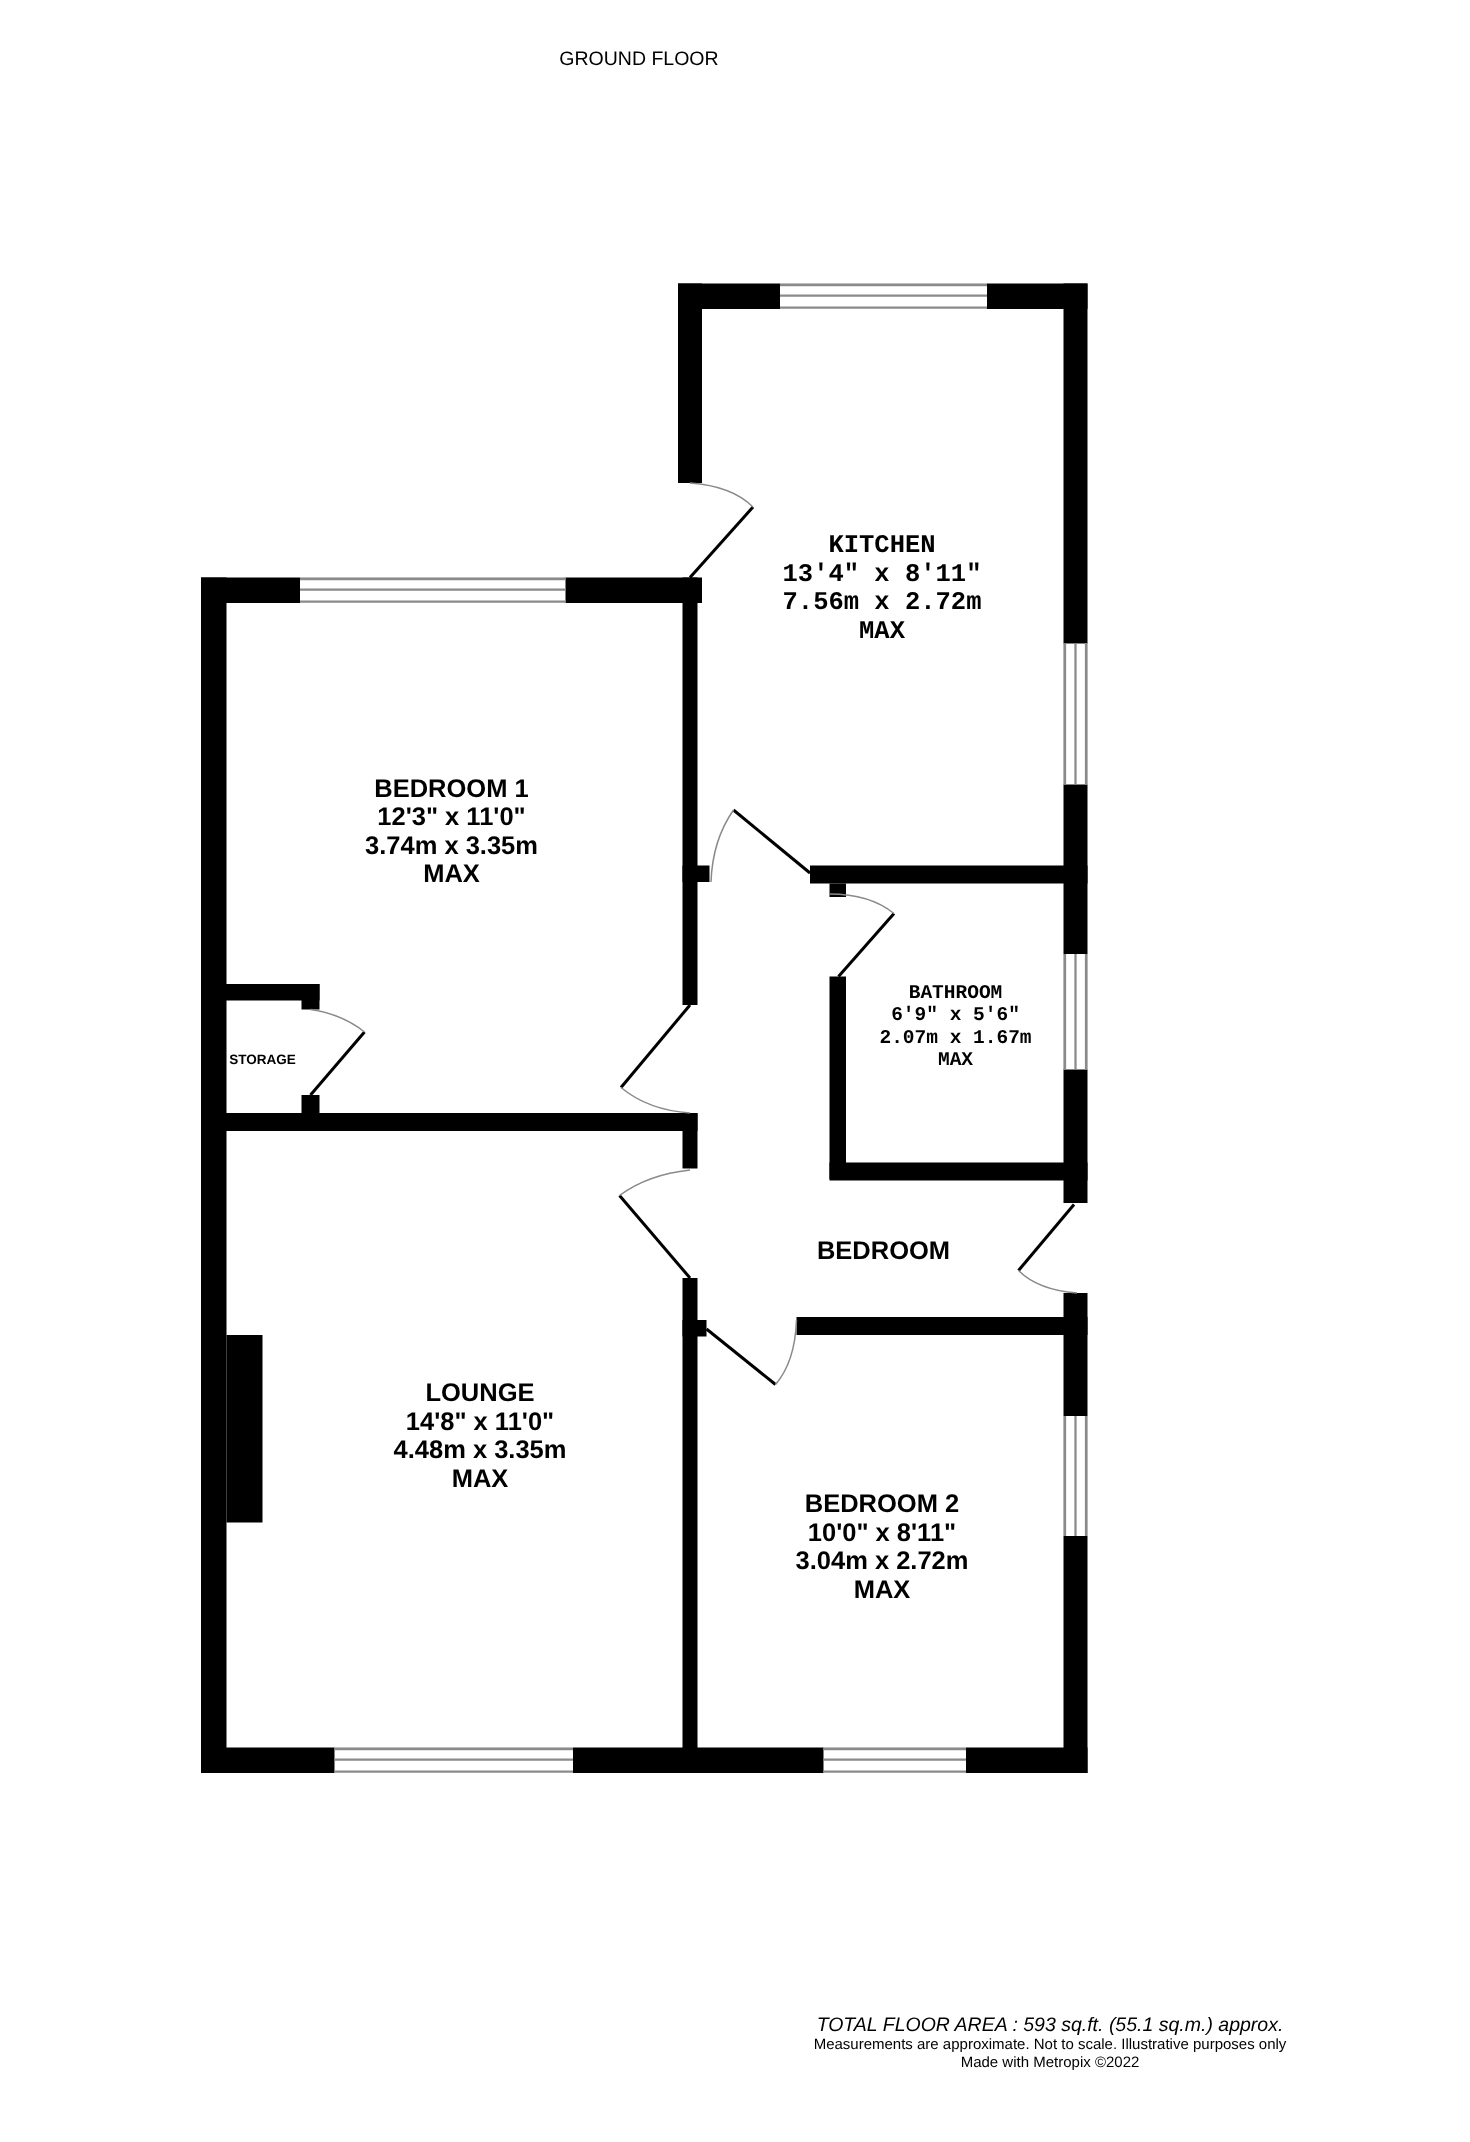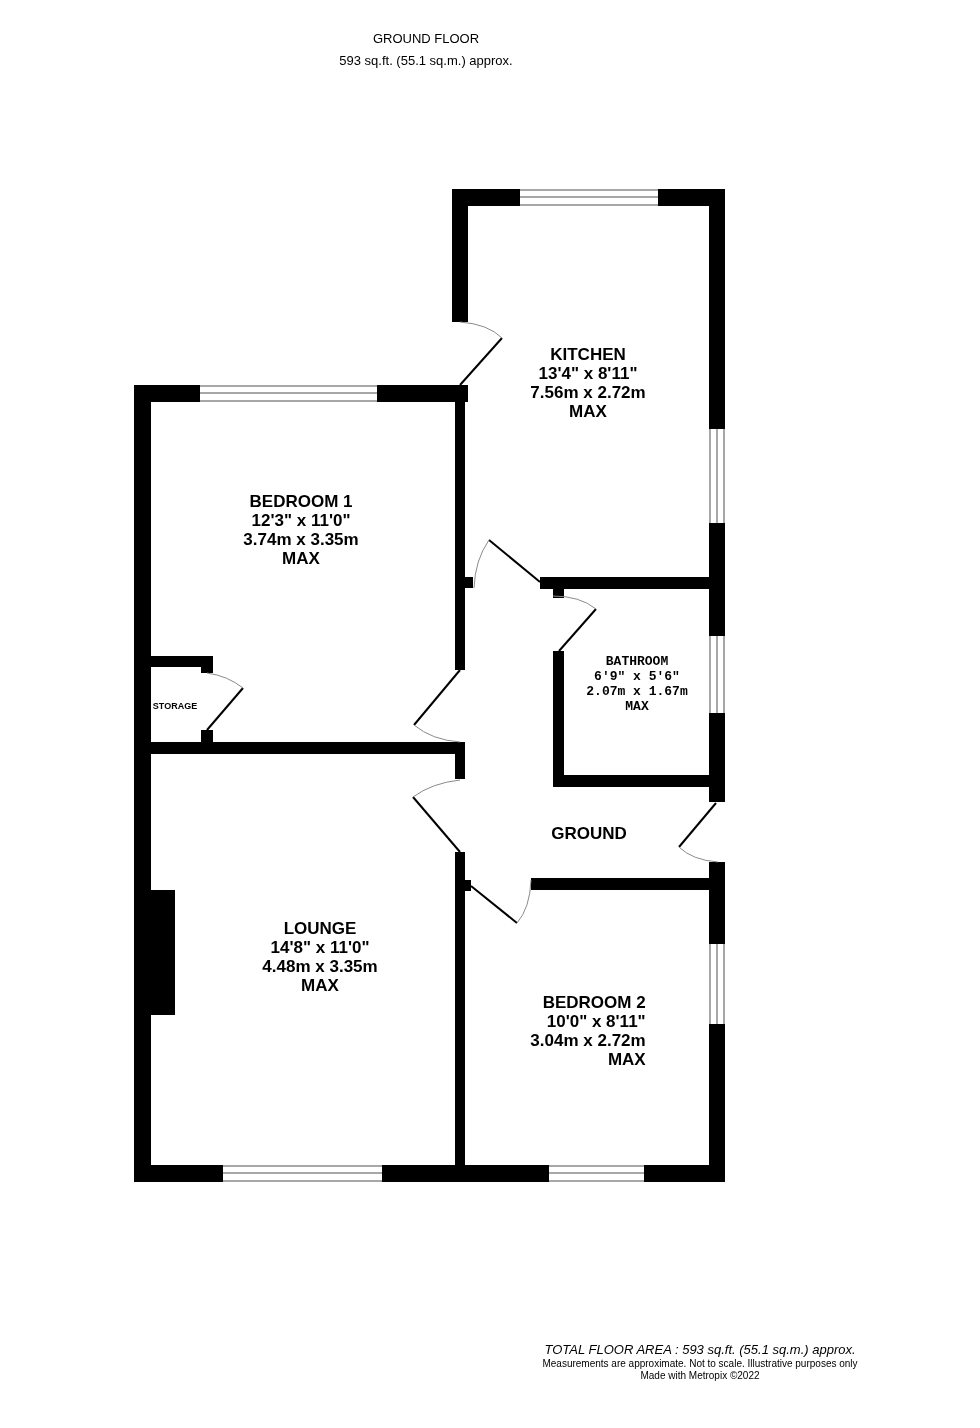--- a/index.html
+++ b/index.html
@@ -14,21 +14,20 @@
     .room-label.tiny { font-size: 9px; line-height: 11px; }
     .footer { position: absolute; left: 530px; width: 340px; top: 1341px; text-align: center; }
     .footer .total { font-size: 13px; line-height: 17px; font-style: italic; }
     .footer .note { font-size: 10px; line-height: 12px; }
   </style>
 </head>
 <body>
 
 <div class="header">
   <div>GROUND FLOOR</div>
-  <div>593 sq.ft. (55.1 sq.m.) approx.</div>
 </div>
 
 <svg class="plan" width="980" height="1428" viewBox="0 0 980 1428">
   <g fill="#000">
 
     <rect x="452" y="189" width="273" height="17"></rect>
     <rect x="452" y="189" width="16" height="133"></rect>
     <rect x="709" y="189" width="16" height="613"></rect>
 
     <rect x="134" y="385" width="334" height="17"></rect>
@@ -135,57 +134,57 @@
       <line x1="716" y1="803" x2="679" y2="847" stroke="#000" stroke-width="2"></line>
       <path d="M 679 847 Q 692 860 718 862" stroke="#8a8a8a" stroke-width="1"></path>
     </g>
     <g>
       <line x1="471" y1="886" x2="517" y2="923" stroke="#000" stroke-width="2"></line>
       <path d="M 517 923 Q 530 908 531 880" stroke="#8a8a8a" stroke-width="1"></path>
     </g>
   </g>
 </svg>
 
-<div class="room-label" style="left:588px; top:345px;">
+<div class="room-label" style="left:588px; top:355px;font-family:Liberation Mono, monospace;">
   <div>KITCHEN</div>
   <div>13'4"  x 8'11"</div>
   <div>7.56m  x 2.72m</div>
   <div>MAX</div>
 </div>
 
-<div class="room-label" style="left:301px; top:492px;">
+<div class="room-label" style="left:301px; top:516px;">
   <div>BEDROOM 1</div>
   <div>12'3"  x 11'0"</div>
   <div>3.74m  x 3.35m</div>
   <div>MAX</div>
 </div>
 
 <div class="room-label small" style="left:637px; top:654px;font-family:Liberation Mono, monospace;">
   <div>BATHROOM</div>
   <div>6'9"  x 5'6"</div>
   <div>2.07m  x 1.67m</div>
   <div>MAX</div>
 </div>
 
 <div class="room-label tiny" style="left:175px; top:701px;">
   <div>STORAGE</div>
 </div>
 
 <div class="room-label" style="left:589px; top:824px;">
-  <div>GROUND</div>
+  <div>BEDROOM</div>
 </div>
 
 <div class="room-label" style="left:320px; top:919px;">
   <div>LOUNGE</div>
   <div>14'8"  x 11'0"</div>
   <div>4.48m  x 3.35m</div>
   <div>MAX</div>
 </div>
 
-<div class="room-label" style="left:588px; top:993px;text-align:right;">
+<div class="room-label" style="left:588px; top:993px;">
   <div>BEDROOM 2</div>
   <div>10'0"  x 8'11"</div>
   <div>3.04m  x 2.72m</div>
   <div>MAX</div>
 </div>
 
 <div class="footer">
   <div class="total">TOTAL FLOOR AREA : 593 sq.ft. (55.1 sq.m.) approx.</div>
   <div class="note">Measurements are approximate.  Not to scale.  Illustrative purposes only</div>
   <div class="note">Made with Metropix ©2022</div>

